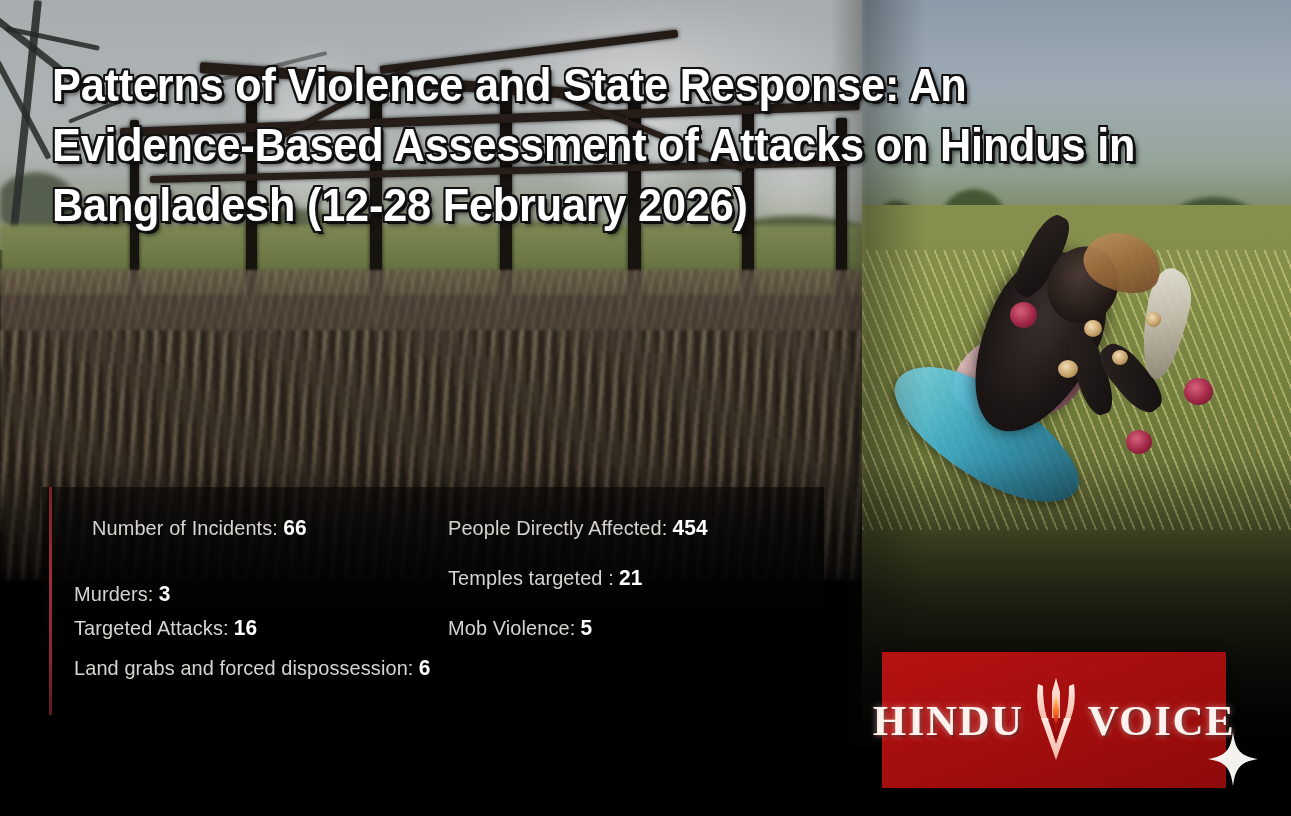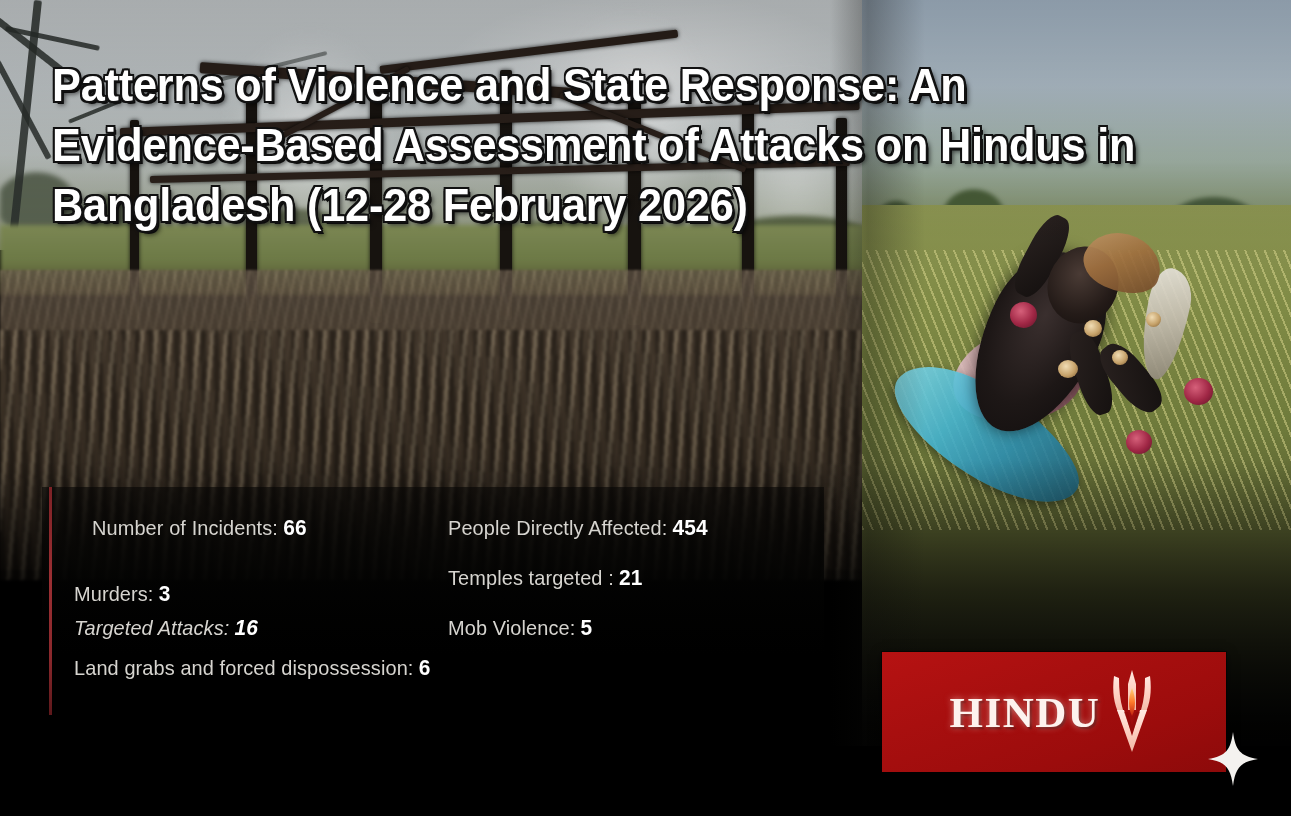--- a/index.html
+++ b/index.html
@@ -238,21 +238,21 @@
     display:inline; transform-origin:left center;
   }
   .stat-value {
     font-size:22px; color:#ffffff; font-weight:bold;
     letter-spacing:.1px; margin-left:1px;
   }
   .stat-wrap { display:inline-block; transform:scaleX(.95); transform-origin:left center; }
 
   
   .logo {
-    position:absolute; left:882px; top:652px; width:344px; height:120px;
+    position:absolute; left:882px; top:652px; width:344px; height:136px;
     background:linear-gradient(160deg,#b61212 0%,#a80f0f 35%,#9c0c0c 70%,#8d0a0a 100%);
     z-index:18;
     box-shadow:0 0 0 1px rgba(0,0,0,.45), 0 2px 10px rgba(0,0,0,.6);
     display:flex; align-items:center; justify-content:center;
   }
   .logo-inner { display:flex; align-items:center; gap:6px; }
   .logo-word {
     font-family:"Liberation Serif", serif;
     font-size:43px; font-weight:bold;
     color:#fdf2ee;
@@ -360,21 +360,21 @@
         <span class="stat-label">Number of Incidents:</span>
         <span class="stat-value">66</span>
       </span>
     </div>
     <div class="stat-row" style="left:0px;top:50px;margin-top:16px;">
       <span class="stat-wrap">
         <span class="stat-label">Murders:</span>
         <span class="stat-value">3</span>
       </span>
     </div>
-    <div class="stat-row" style="left:0px;top:100px;font-style:italic;">
+    <div class="stat-row" style="left:0px;top:100px;">
       <span class="stat-wrap">
         <span class="stat-label">Targeted Attacks:</span>
         <span class="stat-value">16</span>
       </span>
     </div>
     <div class="stat-row" style="left:0px;top:140px;">
       <span class="stat-wrap">
         <span class="stat-label">Land grabs and forced dispossession:</span>
         <span class="stat-value">6</span>
       </span>
@@ -423,20 +423,21 @@
           <path d="M44 6 C46 22 44 34 39 44 L35 40 C38 30 39 20 39 8 Z" fill="url(#tg)"></path>
 
           <path d="M26 0 L30 14 L30 40 L22 40 L22 14 Z" fill="url(#tg)"></path>
 
           <path d="M26 18 C22 28 22 38 26 46 C30 38 30 28 26 18 Z" fill="url(#tgflame)"></path>
 
           <path d="M11 40 L26 82 L41 40 L34 40 L26 66 L18 40 Z" fill="url(#tg)"></path>
           <path d="M18 42 L26 64 L34 42 L30 42 L26 56 L22 42 Z" fill="#8d0a0a" opacity="0.55"></path>
         </svg>
       </span>
+      <span class="logo-word">VOICE</span>
     </div>
   </div>
 
   <span class="sparkle">
     <svg width="50" height="54" viewBox="0 0 50 54">
       <path d="M25 0 C27.5 18 32 24 50 27 C32 30 27.5 36 25 54 C22.5 36 18 30 0 27 C18 24 22.5 18 25 0 Z" fill="#f4f2ef"></path>
     </svg>
   </span>
 
 </div>

